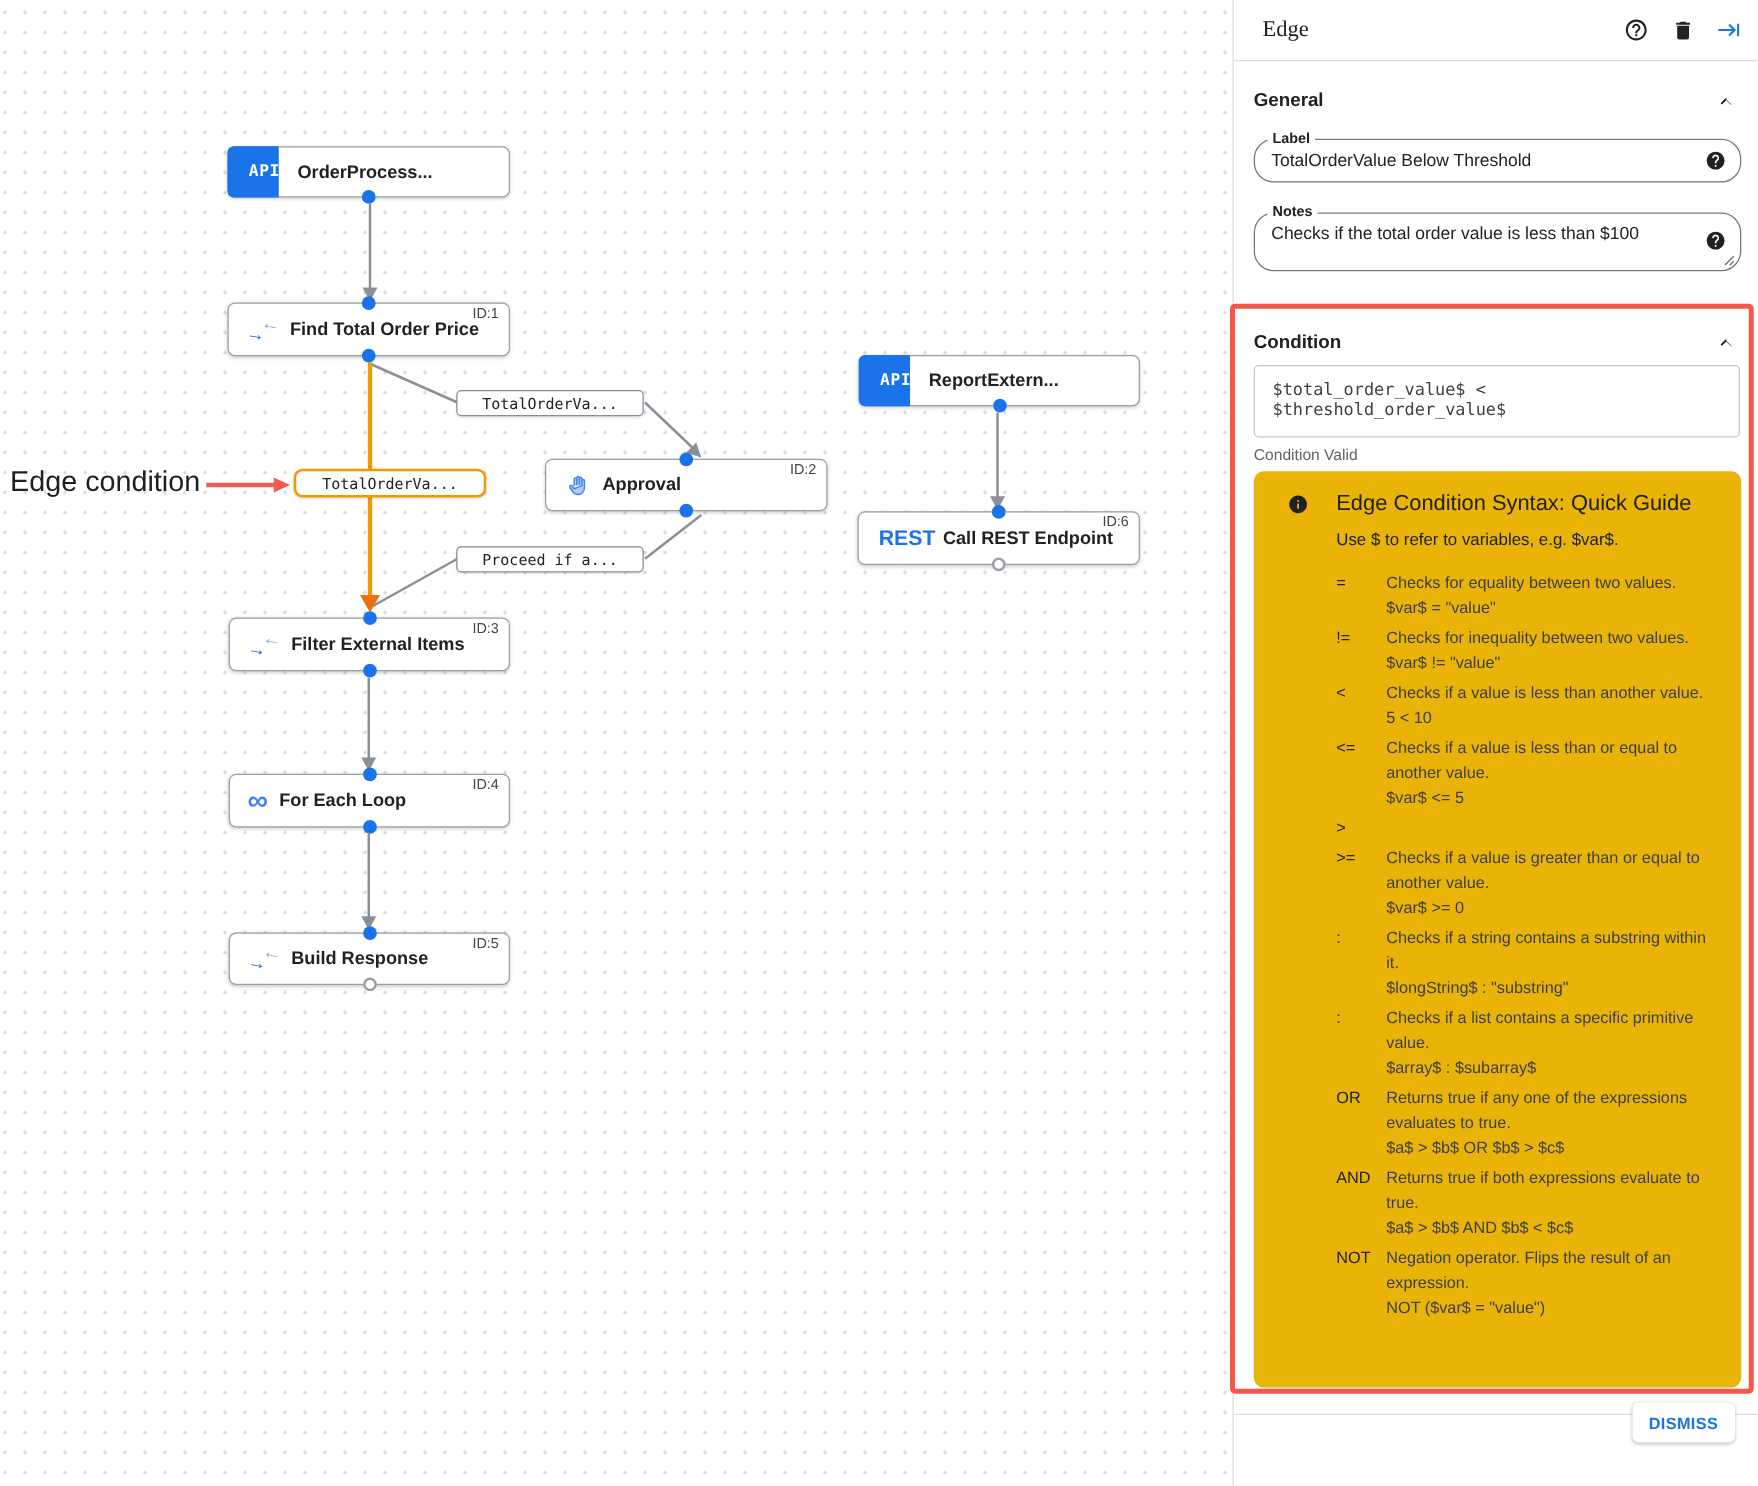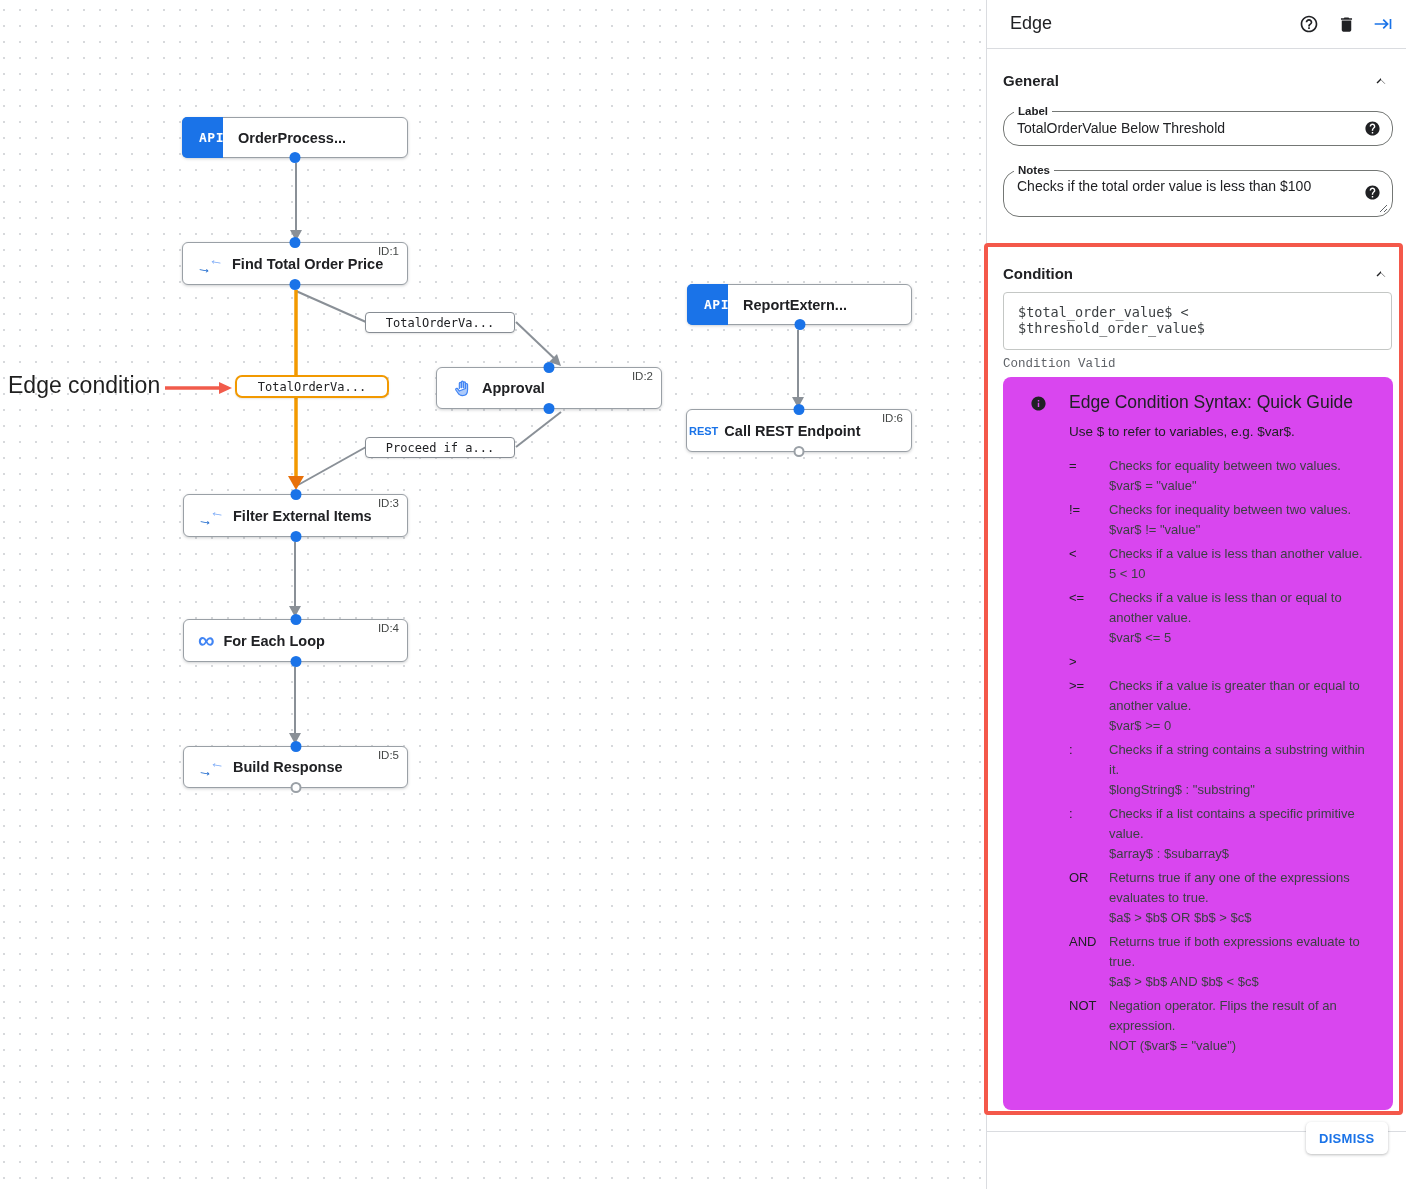--- a/index.html
+++ b/index.html
@@ -34,37 +34,37 @@
   .map-icon { position:relative; width:27px; height:20px; display:inline-block; flex:0 0 auto; margin-left:14px; }
   .map-icon .a1 { position:absolute; left:0; bottom:-1px; color:#1765cc; font-weight:700; font-size:15px;
                   line-height:1; transform:rotate(10deg); }
   .map-icon .a2 { position:absolute; right:0; top:-2px; color:#7baaf7; font-weight:700; font-size:15px;
                   line-height:1; transform:rotate(10deg); }
   .map-icon + .title { margin-left:8px; }
   .loop-icon { color:#4285f4; font-size:23px; font-weight:700; line-height:1; margin-left:14px; }
   .loop-icon + .title { margin-left:9px; }
   .hand-icon { margin-left:16px; display:flex; }
   .hand-icon + .title { margin-left:10px; }
-  .rest-badge { color:#1a73e8; font-weight:700; font-size:11px; letter-spacing:0; margin-left:2px; }
+  .rest-badge { color:#1a73e8; font-weight:700; font-size:17px; letter-spacing:0; margin-left:16px; }
   .rest-badge + .title { margin-left:6px; }
 
   .edge-label {
     position:absolute; background:#fff; border:1px solid #878d94; border-radius:4px;
     display:flex; align-items:center; justify-content:center; z-index:2;
     font:12px "DejaVu Sans Mono", monospace; color:#202124; box-shadow:0 1px 2px rgba(0,0,0,.1);
   }
   .edge-label.highlight { border:2px solid #f29900; border-radius:7px; }
 
   .annotation-text { position:absolute; left:8px; top:372px; font-size:23px; color:#1f1f1f; z-index:5; }
   .annotation-arrow { position:absolute; left:163px; top:380px; z-index:5; }
 
   
   .panel { position:absolute; left:986px; top:0; width:420px; height:1189px; background:#fff;
            border-left:1px solid #dadce0; }
-  .panel-header { position:absolute; top:0; left:0; right:0; height:49px; border-bottom:1px solid #dadce0; }
+  .panel-header { position:absolute; top:0; left:0; right:0; height:49px; border-bottom:1px solid #dadce0;font-family:Liberation Serif, serif; }
   .panel-title { position:absolute; left:23px; top:13px; font-size:18px; color:#202124; }
   .hdr-icons { position:absolute; right:13px; top:14px; display:flex; gap:17px; align-items:center; }
   .icon-btn { width:20px; height:20px; display:flex; align-items:center; justify-content:center; cursor:pointer; }
 
   .section-heading { position:absolute; left:16px; font-size:15px; font-weight:700; color:#202124; }
   .chevron { position:absolute; right:16px; width:18px; height:18px; cursor:pointer; }
 
   .field { position:absolute; left:16px; width:390px; border:1px solid #747775; border-radius:16px; background:#fff; }
   .field-label { position:absolute; top:-8px; left:10px; background:#fff; padding:0 4px;
                  font-size:11.5px; font-weight:700; color:#202124; line-height:14px; }
@@ -73,23 +73,23 @@
   .field .help-dark { position:absolute; right:11px; }
   .label-input { position:absolute; left:13px; top:8px; }
   .notes-input { position:absolute; left:13px; top:7px; height:34px; line-height:17px; }
   .resize-handle { position:absolute; right:4px; bottom:3px; }
 
   .cond-box { position:absolute; left:16px; top:292px; width:389px; height:58px; background:#fff;
               border:1px solid #c4c7c5; border-radius:4px; }
   .cond-box textarea { position:absolute; left:14px; top:11px; width:360px; height:38px; border:none;
     outline:none; resize:none; background:transparent;
     font:13.5px "DejaVu Sans Mono", monospace; color:#3c4043; }
-  .cond-status { position:absolute; left:16px; top:357px; font-size:12.5px; color:#5f6368;font-family:Liberation Mono, monospace; }
-
-  .guide { position:absolute; left:16px; top:377px; width:390px; height:733px; background:#d946ef;
+  .cond-status { position:absolute; left:16px; top:357px; font-size:12.5px; color:#5f6368; }
+
+  .guide { position:absolute; left:16px; top:377px; width:390px; height:733px; background:#eab308;
            border-radius:8px; overflow:hidden; }
   .guide-info-icon { position:absolute; left:27px; top:18px; }
   .guide-title { margin:13px 16px 0 66px; font-size:17.5px; font-weight:400; color:#202124; line-height:24px; }
   .guide-intro { margin:9px 16px 0 66px; font-size:13.5px; color:#202124; line-height:18px; }
   .op-list { margin:15px 16px 0 66px; }
   .op-row { display:flex; margin-bottom:4px; }
   .op-sym { width:40px; flex:0 0 auto; font-size:13px; color:#202124; line-height:20px; }
   .op-body { width:268px; font-size:13px; color:#3c4043; line-height:20px; }
 
   .highlight-rect { position:absolute; left:984px; top:243px; width:419px; height:872px;

